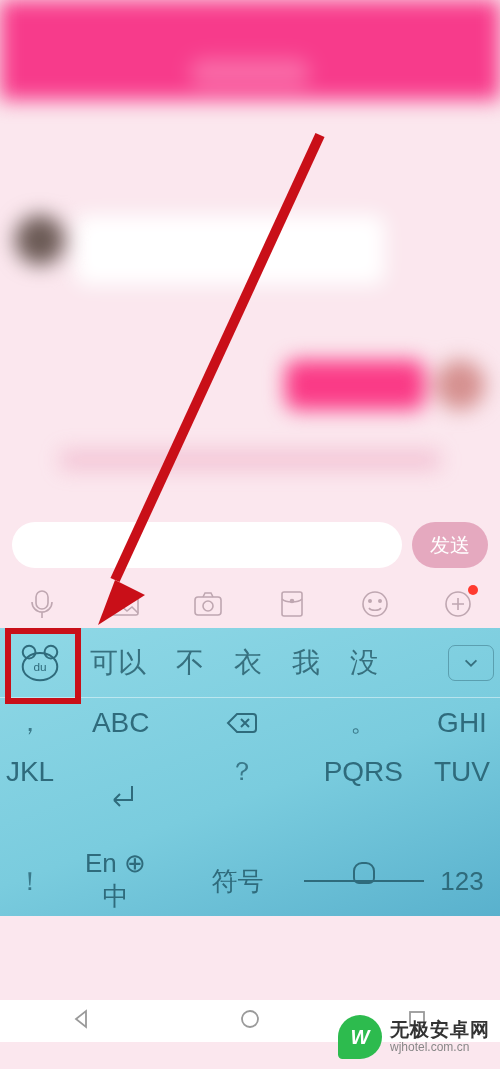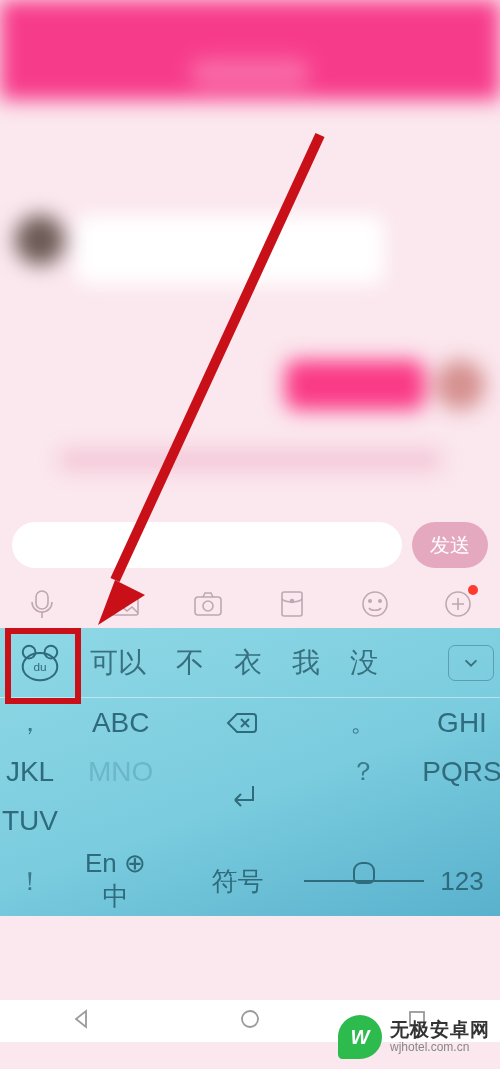--- a/index.html
+++ b/index.html
@@ -176,21 +176,20 @@
       <div class="kcell backspace">
         <svg viewBox="0 0 34 34">
             <path d="M12 8h16a3 3 0 0 1 3 3v12a3 3 0 0 1-3 3H12L3 17z"></path>
             <path d="M16 13l8 8M24 13l-8 8"></path>
           </svg>
       </div>
 
       <div class="kcell side">。</div>
       <div class="kcell">GHI</div>
       <div class="kcell">JKL</div>
-      <div class="kcell mno-fade">MNO</div>
       <div class="kcell enter">
         <svg viewBox="0 0 34 34">
             <path d="M28 6v14H10M10 20l6-6M10 20l6 6"></path>
           </svg>
       </div>
 
       <div class="kcell side">？</div>
       <div class="kcell">PQRS</div>
       <div class="kcell">TUV</div>
     </div>

